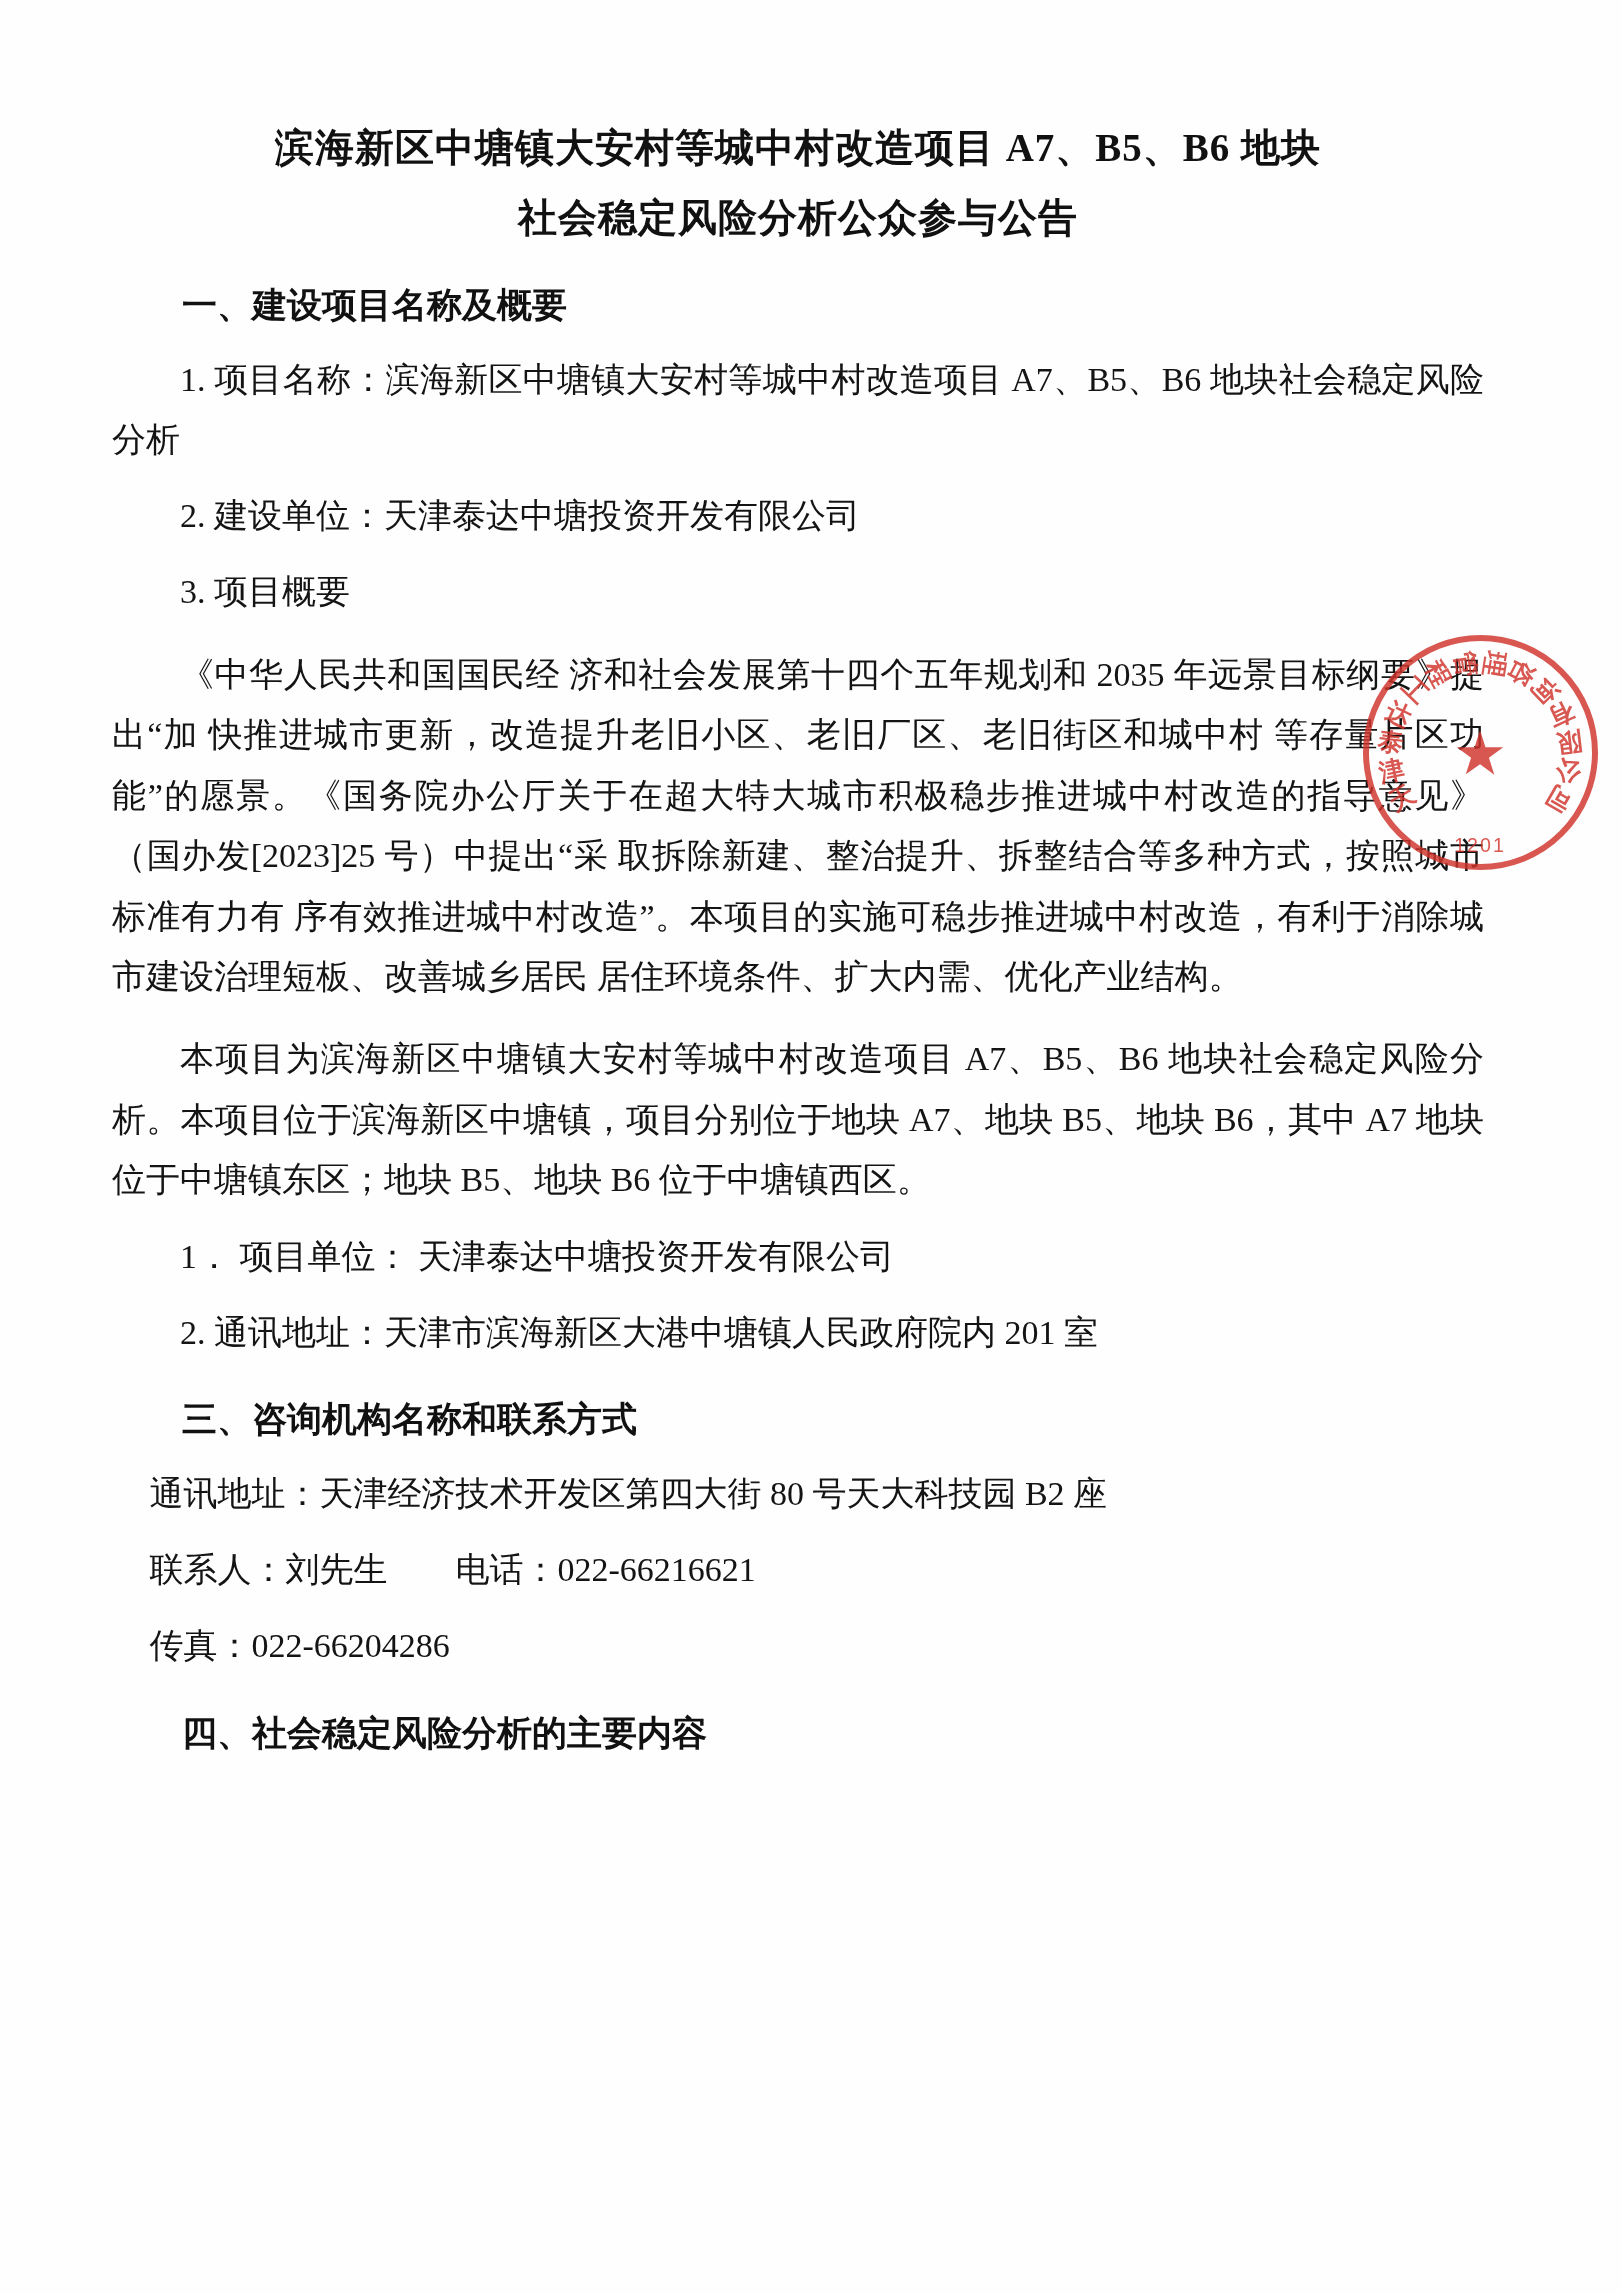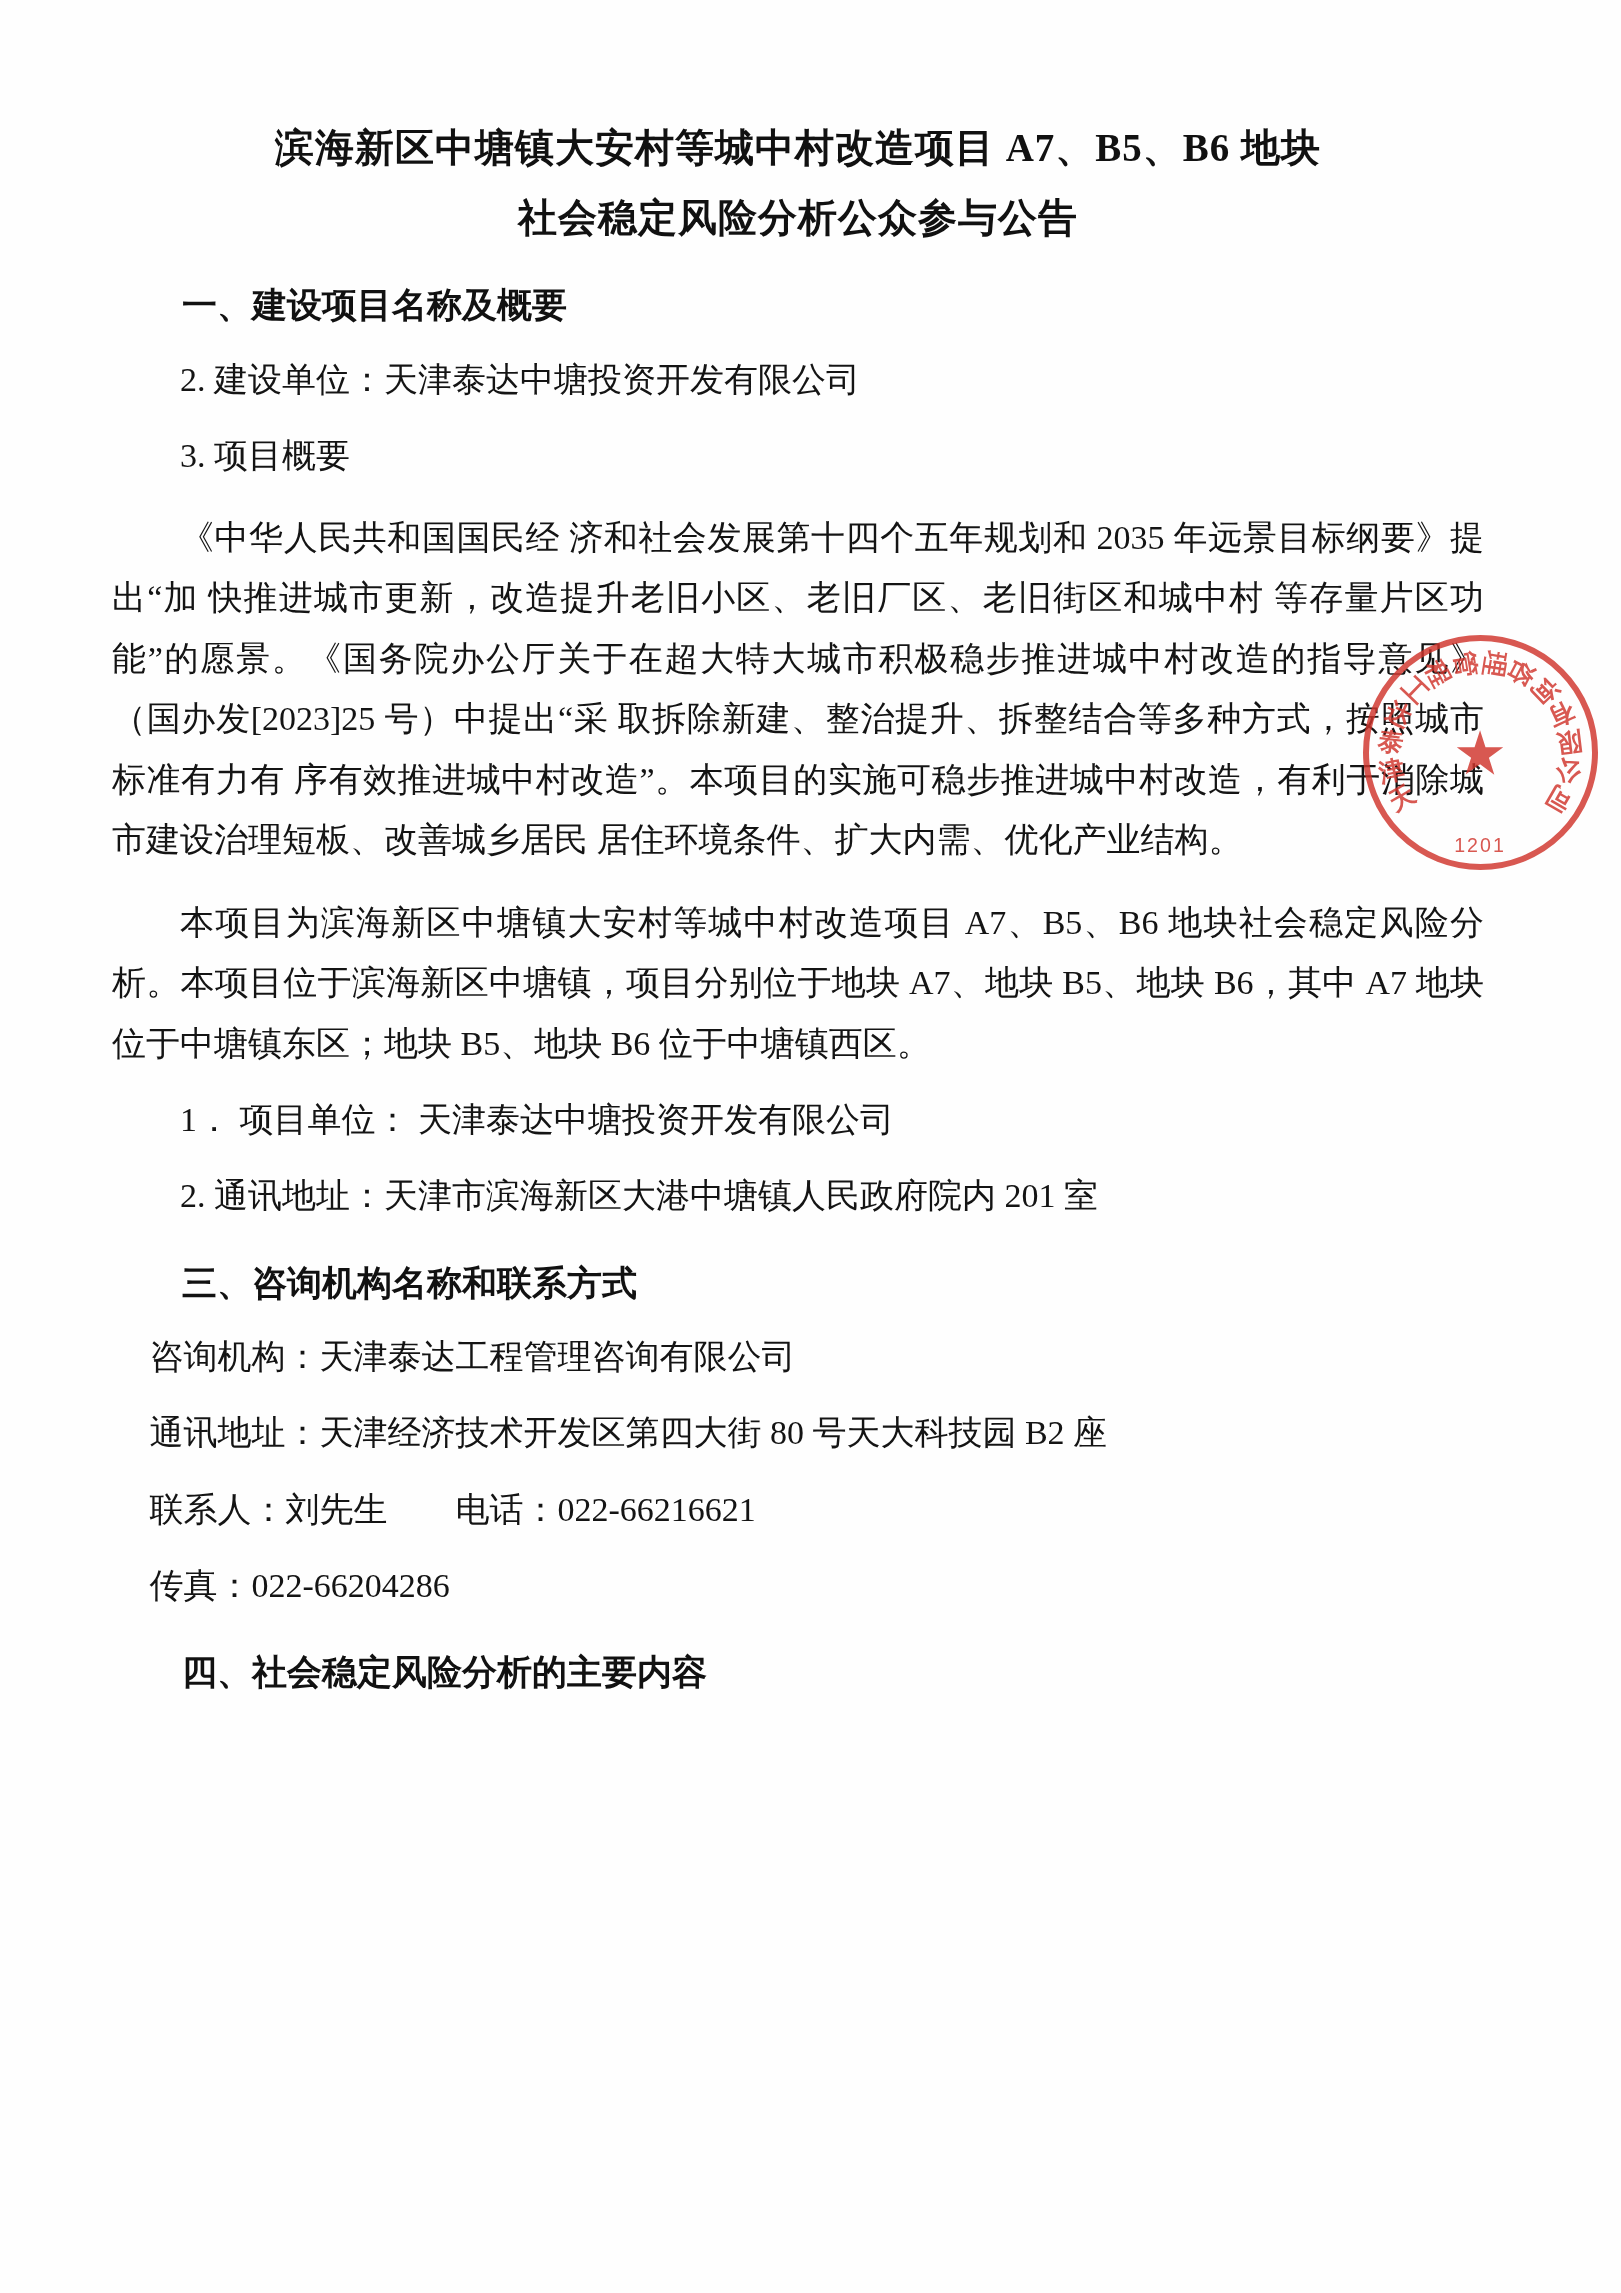--- a/index.html
+++ b/index.html
@@ -112,30 +112,30 @@
 </head>
 <body>
 
 <div class="page">
   <div class="content">
 
     <div class="title-line">滨海新区中塘镇大安村等城中村改造项目 A7、B5、B6 地块</div>
     <div class="title-line second">社会稳定风险分析公众参与公告</div>
 
     <div class="section-head">一、建设项目名称及概要</div>
+    <div class="para">1. 项目名称：滨海新区中塘镇大安村等城中村改造项目 A7、B5、B6 地块社会稳定风险分析</div>
     <div class="para">2. 建设单位：天津泰达中塘投资开发有限公司</div>
     <div class="para">3. 项目概要</div>
     <div class="para block">《中华人民共和国国民经 济和社会发展第十四个五年规划和 2035 年远景目标纲要》提出“加 快推进城市更新，改造提升老旧小区、老旧厂区、老旧街区和城中村 等存量片区功能”的愿景。《国务院办公厅关于在超大特大城市积极稳步推进城中村改造的指导意见》（国办发[2023]25 号）中提出“采 取拆除新建、整治提升、拆整结合等多种方式，按照城市标准有力有 序有效推进城中村改造”。本项目的实施可稳步推进城中村改造，有利于消除城市建设治理短板、改善城乡居民 居住环境条件、扩大内需、优化产业结构。</div>
     <div class="para block">本项目为滨海新区中塘镇大安村等城中村改造项目 A7、B5、B6 地块社会稳定风险分析。本项目位于滨海新区中塘镇，项目分别位于地块 A7、地块 B5、地块 B6，其中 A7 地块位于中塘镇东区；地块 B5、地块 B6 位于中塘镇西区。</div>
 
     <div class="para">1． 项目单位： 天津泰达中塘投资开发有限公司</div>
     <div class="para">2. 通讯地址：天津市滨海新区大港中塘镇人民政府院内 201 室</div>
 
     <div class="section-head">三、咨询机构名称和联系方式</div>
-    <div class="para noindent">咨询机构：天津泰达工程管理咨询有限公司</div>
     <div class="para noindent">通讯地址：天津经济技术开发区第四大街 80 号天大科技园 B2 座</div>
     <div class="para noindent">联系人：刘先生　　电话：022-66216621</div>
     <div class="para noindent">传真：022-66204286</div>
 
     <div class="section-head">四、社会稳定风险分析的主要内容</div>
 
   </div>
 
   <div class="stamp">
     <div class="ring-text">

